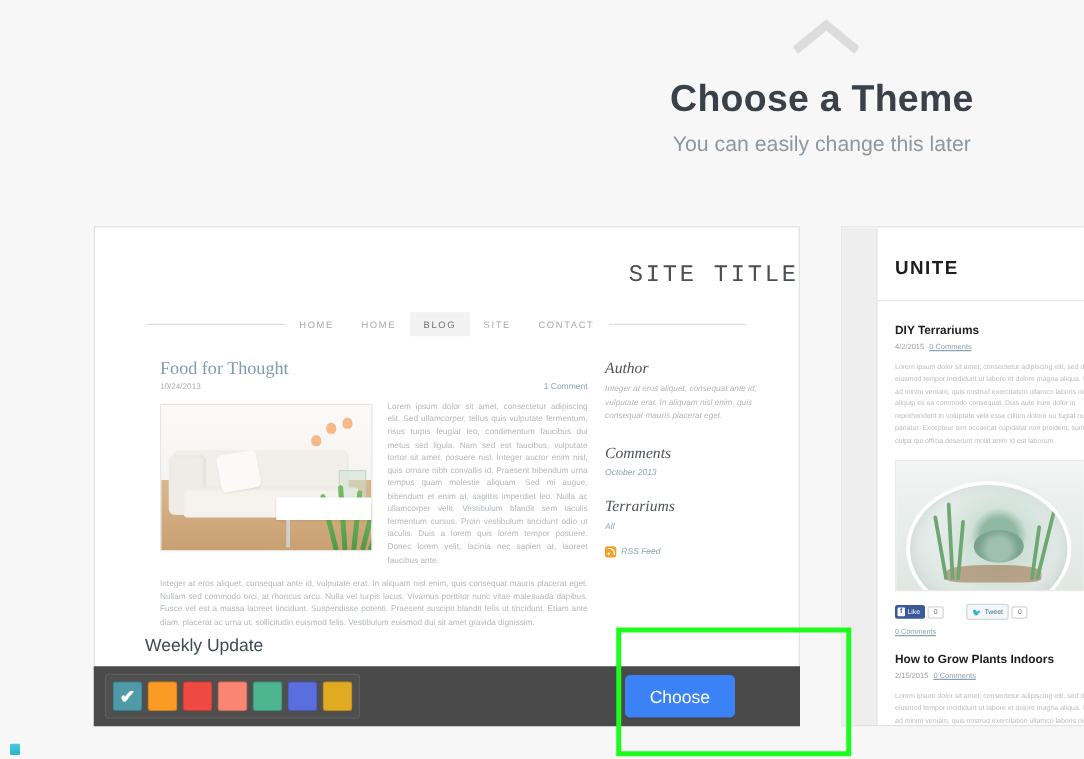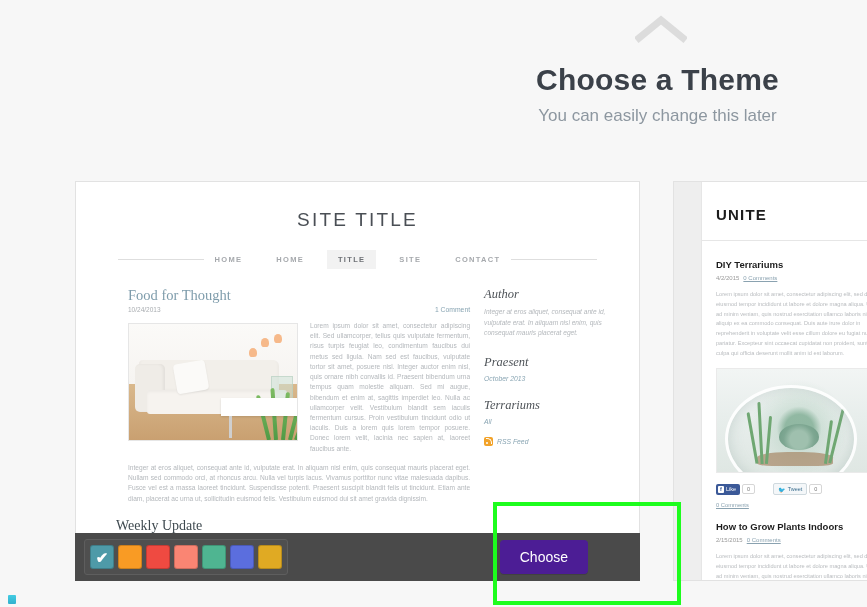--- a/index.html
+++ b/index.html
@@ -49,22 +49,22 @@
   .theme-card {
     position: absolute;
     left: 75px; top: 181px;
     width: 565px; height: 400px;
     background: #ffffff;
     border: 1px solid #e2e2e2;
     overflow: hidden;
   }
 
   .site-title {
-    text-align: center;
-    font-family: Liberation Sans, sans-serif;
+    text-align: right;
+    font-family: Liberation Mono, monospace;
     font-size: 19px;
     color: #4a4f55;
     letter-spacing: 2.2px;
     padding-top: 27px;
     font-weight: normal;
   }
 
   .navbar {
     margin-top: 19px;
     display: flex;
@@ -73,23 +73,22 @@
     gap: 0;
     padding: 0 42px;
   }
   .nav-rule {
     flex: 1 1 auto;
     height: 1px;
     background: #dedede;
   }
   .nav-links {
     display: flex;
-    gap: 12px;
+    gap: 0px;
     flex: 0 0 auto;
-    font-weight: bold;
   }
   .nav-item {
     font-size: 7.5px;
     letter-spacing: 1.3px;
     color: #a6a9ad;
     padding: 5px 11px;
   }
   .nav-item.active {
     color: #6e7176;
     background: #f2f2f2;
@@ -230,25 +229,25 @@
     content: ""; position: absolute;
     left: 1.5px; bottom: 1.5px;
     width: 5px; height: 5px;
     border: 1.2px solid #fff;
     border-left: none; border-bottom: none;
     border-radius: 0 5px 0 0;
   }
   .rss-label { font-size: 6.8px; color: #89a5b3; }
 
   .post2-title {
-    font-family: Liberation Serif, serif;
+    font-family: Liberation Sans, sans-serif;
     font-size: 14px;
     color: #3f4a50;
     padding: 0 0 0 40px;
-    margin-top: 14px;
+    margin-top: 4px;
   }
 
   
   .card-footer {
     position: absolute;
     left: 75px; top: 533px;
     width: 565px; height: 48px;
     background: #4a4a4a;
     display: flex;
     align-items: center;
@@ -446,21 +445,21 @@
 
   <div class="theme-card">
 
     <div class="site-title">SITE TITLE</div>
 
     <div class="navbar">
       <div class="nav-rule"></div>
       <div class="nav-links">
         <div class="nav-item">HOME</div>
         <div class="nav-item">HOME</div>
-        <div class="nav-item active">TITLE</div>
+        <div class="nav-item active">BLOG</div>
         <div class="nav-item">SITE</div>
         <div class="nav-item">CONTACT</div>
       </div>
       <div class="nav-rule"></div>
     </div>
 
     <div class="content-row">
 
       <div class="col-main">
         <h2 class="post-title">Food for Thought</h2>
@@ -489,21 +488,21 @@
           </div>
           <p class="post-text">Lorem ipsum dolor sit amet, consectetur adipiscing elit. Sed ullamcorper, tellus quis vulputate fermentum, risus turpis feugiat leo, condimentum faucibus dui metus sed ligula. Nam sed est faucibus, vulputate tortor sit amet, posuere nisl. Integer auctor enim nisl, quis ornare nibh convallis id. Praesent bibendum urna tempus quam molestie aliquam. Sed mi augue, bibendum et enim at, sagittis imperdiet leo. Nulla ac ullamcorper velit. Vestibulum blandit sem iaculis fermentum cursus. Proin vestibulum tincidunt odio ut iaculis. Duis a lorem quis lorem tempor posuere. Donec lorem velit, lacinia nec sapien at, laoreet faucibus ante.</p>
           <p class="post-text">Integer at eros aliquet, consequat ante id, vulputate erat. In aliquam nisl enim, quis consequat mauris placerat eget. Nullam sed commodo orci, at rhoncus arcu. Nulla vel turpis lacus. Vivamus porttitor nunc vitae malesuada dapibus. Fusce vel est a massa laoreet tincidunt. Suspendisse potenti. Praesent suscipit blandit felis ut tincidunt. Etiam ante diam, placerat ac urna ut, sollicitudin euismod felis. Vestibulum euismod dui sit amet gravida dignissim.</p>
         </div>
       </div>
 
       <div class="col-side">
         <h3 class="side-h">Author</h3>
         <p class="side-p">Integer at eros aliquet, consequat ante id, vulputate erat. In aliquam nisl enim, quis consequat mauris placerat eget.</p>
 
-        <h3 class="side-h second">Praesent</h3>
+        <h3 class="side-h second">Comments</h3>
         <a class="side-link">October 2013</a>
 
         <h3 class="side-h second">Terrariums</h3>
         <a class="side-link">All</a>
 
         <div class="rss-row">
           <span class="rss-ico"></span>
           <span class="rss-label">RSS Feed</span>
         </div>
       </div>
@@ -567,20 +566,20 @@
       <div class="swatch" style="background: rgb(78, 154, 168);">
         <span class="check">✔</span>
       </div>
       <div class="swatch" style="background: rgb(249, 155, 36);"></div>
       <div class="swatch" style="background: rgb(239, 74, 65);"></div>
       <div class="swatch" style="background: rgb(250, 133, 115);"></div>
       <div class="swatch" style="background: rgb(79, 181, 145);"></div>
       <div class="swatch" style="background: rgb(91, 110, 222);"></div>
       <div class="swatch" style="background: rgb(224, 170, 35);"></div>
     </div>
-    <button class="choose-btn" style="background: #4c1d95;">Choose</button>
+    <button class="choose-btn" style="background: #3b82f6;">Choose</button>
   </div>
 
   <div class="highlight-box" style="border-color: rgb(29, 253, 29);"></div>
 
   <div class="cursor-artifact"></div>
 
 </div>
 
 </body></html>

